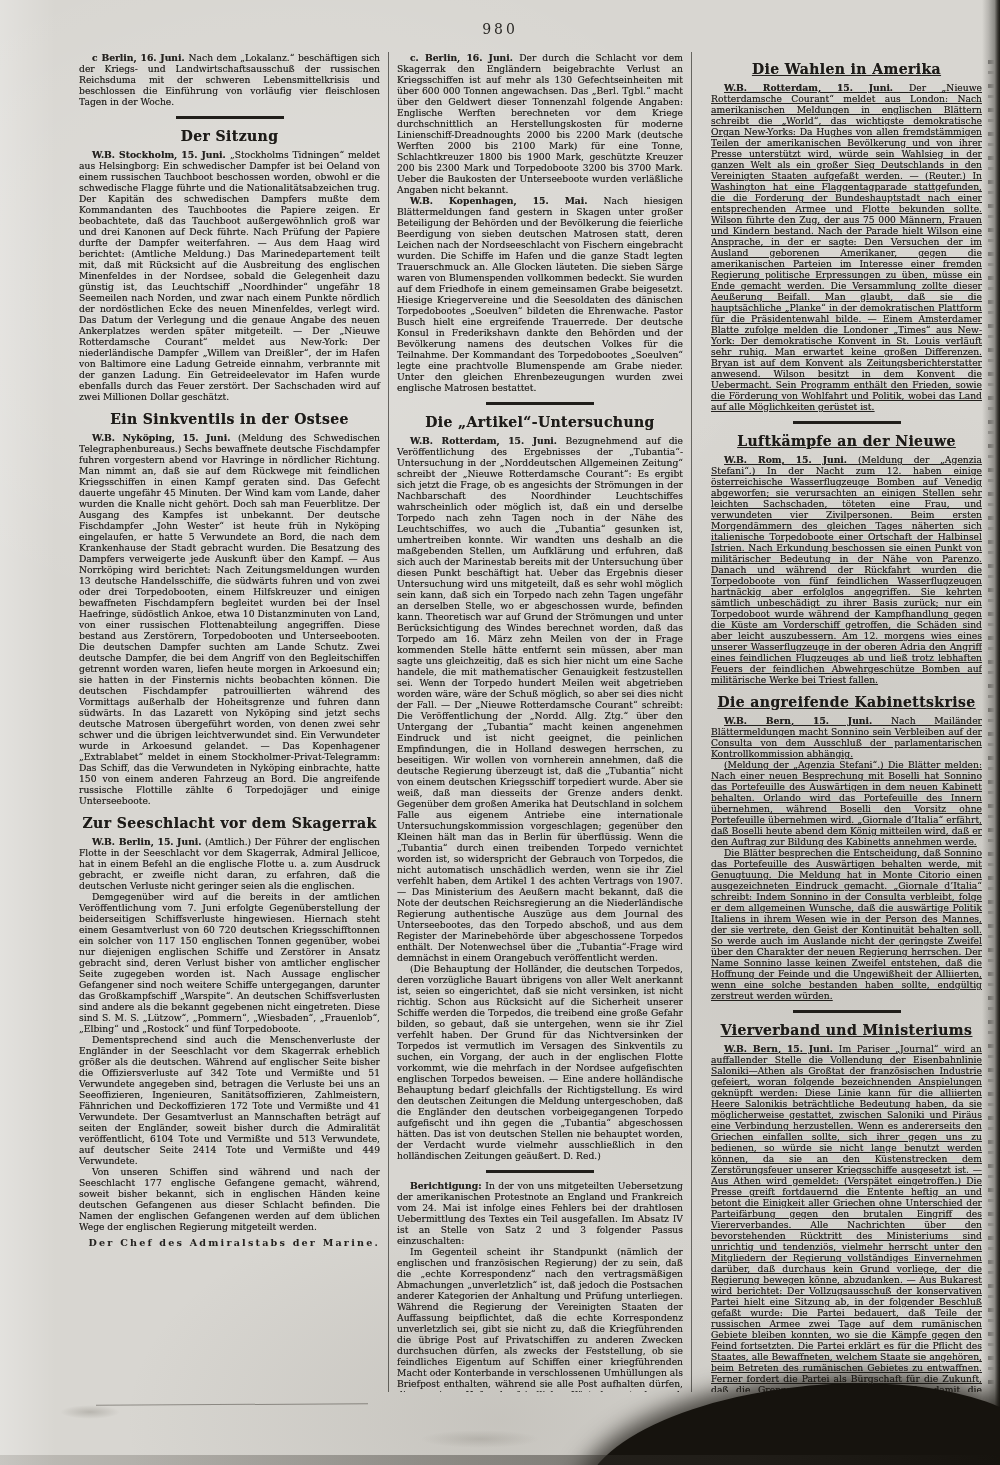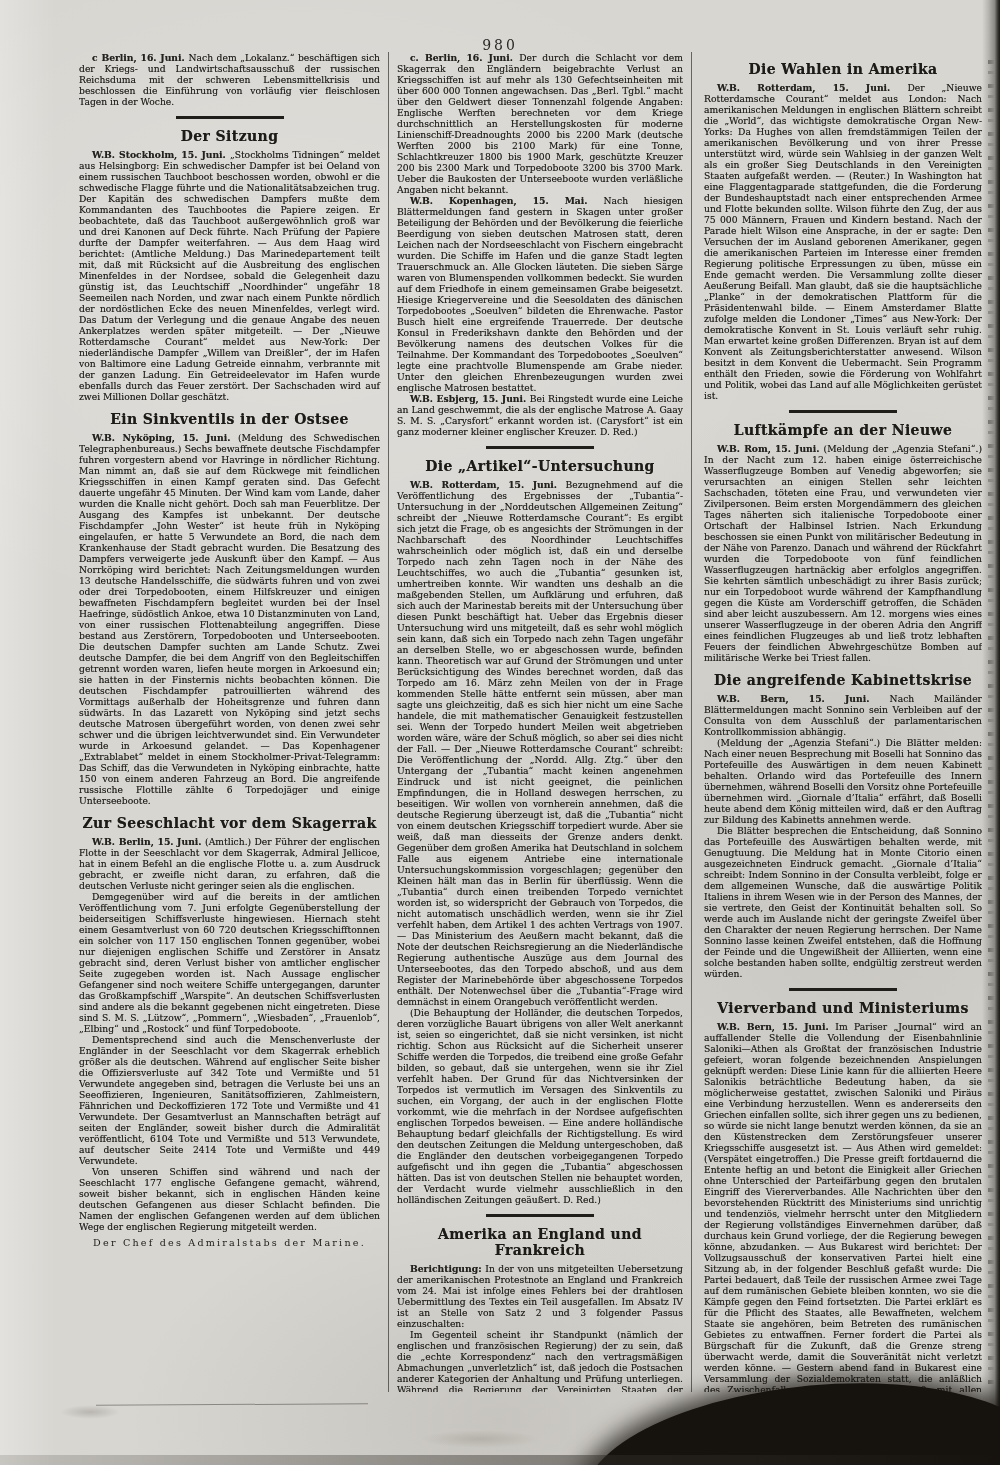--- a/index.html
+++ b/index.html
@@ -7,46 +7,46 @@
     position:relative;width:1000px;height:1465px;overflow:hidden;
     background:
       radial-gradient(ellipse 700px 500px at 30% 20%, rgba(255,255,255,0.20), rgba(255,255,255,0) 70%),
       radial-gradient(ellipse 600px 700px at 85% 60%, rgba(110,105,95,0.14), rgba(0,0,0,0) 70%),
       radial-gradient(ellipse 500px 300px at 50% 97%, rgba(120,115,105,0.18), rgba(0,0,0,0) 75%),
       #d8d6d1;
     font-family:"DejaVu Serif","Liberation Serif",serif;
     color:#23211e;
   }
   .page-number{
-    position:absolute;top:37px;left:380px;width:240px;text-align:center;
+    position:absolute;top:21px;left:380px;width:240px;text-align:center;
     font-size:14px;letter-spacing:3px;color:#2a2825;
   }
   .columns{
     position:absolute;top:52px;left:79px;width:903px;height:1340px;
     display:flex;overflow:hidden;
   }
   .col{overflow:hidden;box-sizing:border-box;}
   .col-1{width:309px;padding-right:8px;}
   .col-2{width:303px;padding:0 8px;}
-  .col-3{width:291px;padding-left:12px;}
+  .col-3{width:291px;padding-left:19px;text-decoration:underline;}
   .col + .col{border-left:1px solid rgba(40,38,34,0.65);}
   .para{
     margin:0;font-size:9.2px;line-height:11px;text-align:justify;
     text-indent:13px;color:#24221f;
     text-shadow:0 0 0.4px rgba(30,28,24,0.55);
   }
   .dateline{font-weight:bold;}
   .headline{
     margin:9px 0 5px 0;text-align:center;font-size:14px;font-weight:bold;
     letter-spacing:0.4px;color:#1d1b18;
     text-shadow:0 0 0.5px rgba(20,18,14,0.6);
   }
   .rule{width:108px;height:3px;background:#201e1a;margin:9px auto 7px auto;}
   .signature{
-    margin:5px 0 4px 0;text-align:center;font-size:9.6px;font-weight:normal;
+    margin:5px 0 4px 0;text-align:right;font-size:9.6px;font-weight:bold;
     letter-spacing:2.2px;text-indent:0;
   }
   
   .spine-shadow{
     position:absolute;top:0;right:0;width:18px;height:1465px;
     background:linear-gradient(to right, rgba(0,0,0,0) 0%, rgba(40,38,34,0.18) 35%, #8b8984 70%, #3a3833 88%, #191713 100%);
   }
   .facing-page-fragments{
     position:absolute;top:60px;right:5px;width:7px;height:1330px;opacity:0.75;
     background:repeating-linear-gradient(to bottom,
@@ -94,27 +94,25 @@
         <h2 class="headline">Zur Seeschlacht vor dem Skagerrak</h2>
         <p class="para"><strong class="dateline">W.B. Berlin, 15. Juni. </strong>(Amtlich.) Der Führer der englischen Flotte in der Seeschlacht vor dem Skagerrak, Admiral Jellicoe, hat in einem Befehl an die englische Flotte u. a. zum Ausdruck gebracht, er zweifle nicht daran, zu erfahren, daß die deutschen Verluste nicht geringer seien als die englischen.</p>
         <p class="para">Demgegenüber wird auf die bereits in der amtlichen Veröffentlichung vom 7. Juni erfolgte Gegenüberstellung der beiderseitigen Schiffsverluste hingewiesen. Hiernach steht einem Gesamtverlust von 60 720 deutschen Kriegsschifftonnen ein solcher von 117 150 englischen Tonnen gegenüber, wobei nur diejenigen englischen Schiffe und Zerstörer in Ansatz gebracht sind, deren Verlust bisher von amtlicher englischer Seite zugegeben worden ist. Nach Aussage englischer Gefangener sind noch weitere Schiffe untergegangen, darunter das Großkampfschiff „Warspite“. An deutschen Schiffsverlusten sind andere als die bekannt gegebenen nicht eingetreten. Diese sind S. M. S. „Lützow“, „Pommern“, „Wiesbaden“, „Frauenlob“, „Elbing“ und „Rostock“ und fünf Torpedoboote.</p>
         <p class="para">Dementsprechend sind auch die Menschenverluste der Engländer in der Seeschlacht vor dem Skagerrak erheblich größer als die deutschen. Während auf englischer Seite bisher die Offiziersverluste auf 342 Tote und Vermißte und 51 Verwundete angegeben sind, betragen die Verluste bei uns an Seeoffizieren, Ingenieuren, Sanitätsoffizieren, Zahlmeistern, Fähnrichen und Deckoffizieren 172 Tote und Vermißte und 41 Verwundete. Der Gesamtverlust an Mannschaften beträgt auf seiten der Engländer, soweit bisher durch die Admiralität veröffentlicht, 6104 Tote und Vermißte und 513 Verwundete, auf deutscher Seite 2414 Tote und Vermißte und 449 Verwundete.</p>
         <p class="para">Von unseren Schiffen sind während und nach der Seeschlacht 177 englische Gefangene gemacht, während, soweit bisher bekannt, sich in englischen Händen keine deutschen Gefangenen aus dieser Schlacht befinden. Die Namen der englischen Gefangenen werden auf dem üblichen Wege der englischen Regierung mitgeteilt werden.</p>
         <p class="signature">Der Chef des Admiralstabs der Marine.</p>
       </div>
     <div class="col col-2">
         <p class="para"><strong class="dateline">c. Berlin, 16. Juni. </strong>Der durch die Schlacht vor dem Skagerrak den Engländern beigebrachte Verlust an Kriegsschiffen ist auf mehr als 130 Gefechtseinheiten mit über 600 000 Tonnen angewachsen. Das „Berl. Tgbl.“ macht über den Geldwert dieser Tonnenzahl folgende Angaben: Englische Werften berechneten vor dem Kriege durchschnittlich an Herstellungskosten für moderne Linienschiff-Dreadnoughts 2000 bis 2200 Mark (deutsche Werften 2000 bis 2100 Mark) für eine Tonne, Schlachtkreuzer 1800 bis 1900 Mark, geschützte Kreuzer 200 bis 2300 Mark und Torpedoboote 3200 bis 3700 Mark. Ueber die Baukosten der Unterseeboote wurden verläßliche Angaben nicht bekannt.</p>
         <p class="para"><strong class="dateline">W.B. Kopenhagen, 15. Mai. </strong>Nach hiesigen Blättermeldungen fand gestern in Skagen unter großer Beteiligung der Behörden und der Bevölkerung die feierliche Beerdigung von sieben deutschen Matrosen statt, deren Leichen nach der Nordseeschlacht von Fischern eingebracht wurden. Die Schiffe im Hafen und die ganze Stadt legten Trauerschmuck an. Alle Glocken läuteten. Die sieben Särge waren von Blumenspenden vollkommen bedeckt. Sie wurden auf dem Friedhofe in einem gemeinsamen Grabe beigesetzt. Hiesige Kriegervereine und die Seesoldaten des dänischen Torpedobootes „Soeulven“ bildeten die Ehrenwache. Pastor Busch hielt eine ergreifende Trauerrede. Der deutsche Konsul in Frederikshavn dankte den Behörden und der Bevölkerung namens des deutschen Volkes für die Teilnahme. Der Kommandant des Torpedobootes „Soeulven“ legte eine prachtvolle Blumenspende am Grabe nieder. Unter den gleichen Ehrenbezeugungen wurden zwei englische Matrosen bestattet.</p>
-        <p class="para"><strong class="dateline">W.B. Esbjerg, 15. Juni. </strong>Bei Ringstedt wurde eine Leiche an Land geschwemmt, die als der englische Matrose A. Gaay S. M. S. „Carysfort“ erkannt worden ist. (Carysfort“ ist ein ganz moderner kleiner englischer Kreuzer. D. Red.)</p>
         <div class="rule"></div>
         <h2 class="headline">Die „Artikel“-Untersuchung</h2>
         <p class="para"><strong class="dateline">W.B. Rotterdam, 15. Juni. </strong>Bezugnehmend auf die Veröffentlichung des Ergebnisses der „Tubantia“-Untersuchung in der „Norddeutschen Allgemeinen Zeitung“ schreibt der „Nieuwe Rotterdamsche Courant“: Es ergibt sich jetzt die Frage, ob es angesichts der Strömungen in der Nachbarschaft des Noordhinder Leuchtschiffes wahrscheinlich oder möglich ist, daß ein und derselbe Torpedo nach zehn Tagen noch in der Nähe des Leuchtschiffes, wo auch die „Tubantia“ gesunken ist, umhertreiben konnte. Wir wandten uns deshalb an die maßgebenden Stellen, um Aufklärung und erfuhren, daß sich auch der Marinestab bereits mit der Untersuchung über diesen Punkt beschäftigt hat. Ueber das Ergebnis dieser Untersuchung wird uns mitgeteilt, daß es sehr wohl möglich sein kann, daß sich ein Torpedo nach zehn Tagen ungefähr an derselben Stelle, wo er abgeschossen wurde, befinden kann. Theoretisch war auf Grund der Strömungen und unter Berücksichtigung des Windes berechnet worden, daß das Torpedo am 16. März zehn Meilen von der in Frage kommenden Stelle hätte entfernt sein müssen, aber man sagte uns gleichzeitig, daß es sich hier nicht um eine Sache handele, die mit mathematischer Genauigkeit festzustellen sei. Wenn der Torpedo hundert Meilen weit abgetrieben worden wäre, wäre der Schuß möglich, so aber sei dies nicht der Fall. — Der „Nieuwe Rotterdamsche Courant“ schreibt: Die Veröffentlichung der „Nordd. Allg. Ztg.“ über den Untergang der „Tubantia“ macht keinen angenehmen Eindruck und ist nicht geeignet, die peinlichen Empfindungen, die in Holland deswegen herrschen, zu beseitigen. Wir wollen von vornherein annehmen, daß die deutsche Regierung überzeugt ist, daß die „Tubantia“ nicht von einem deutschen Kriegsschiff torpediert wurde. Aber sie weiß, daß man diesseits der Grenze anders denkt. Gegenüber dem großen Amerika hat Deutschland in solchem Falle aus eigenem Antriebe eine internationale Untersuchungskommission vorgeschlagen; gegenüber den Kleinen hält man das in Berlin für überflüssig. Wenn die „Tubantia“ durch einen treibenden Torpedo vernichtet worden ist, so widerspricht der Gebrauch von Torpedos, die nicht automatisch unschädlich werden, wenn sie ihr Ziel verfehlt haben, dem Artikel 1 des achten Vertrags von 1907. — Das Ministerium des Aeußern macht bekannt, daß die Note der deutschen Reichsregierung an die Niederländische Regierung authentische Auszüge aus dem Journal des Unterseebootes, das den Torpedo abschoß, und aus dem Register der Marinebehörde über abgeschossene Torpedos enthält. Der Notenwechsel über die „Tubantia“-Frage wird demnächst in einem Orangebuch veröffentlicht werden.</p>
         <p class="para">(Die Behauptung der Holländer, die deutschen Torpedos, deren vorzügliche Bauart übrigens von aller Welt anerkannt ist, seien so eingerichtet, daß sie nicht versinken, ist nicht richtig. Schon aus Rücksicht auf die Sicherheit unserer Schiffe werden die Torpedos, die treibend eine große Gefahr bilden, so gebaut, daß sie untergehen, wenn sie ihr Ziel verfehlt haben. Der Grund für das Nichtversinken der Torpedos ist vermutlich im Versagen des Sinkventils zu suchen, ein Vorgang, der auch in der englischen Flotte vorkommt, wie die mehrfach in der Nordsee aufgefischten englischen Torpedos beweisen. — Eine andere holländische Behauptung bedarf gleichfalls der Richtigstellung. Es wird den deutschen Zeitungen die Meldung untergeschoben, daß die Engländer den deutschen vorbeigegangenen Torpedo aufgefischt und ihn gegen die „Tubantia“ abgeschossen hätten. Das ist von deutschen Stellen nie behauptet worden, der Verdacht wurde vielmehr ausschließlich in den holländischen Zeitungen geäußert. D. Red.)</p>
         <div class="rule"></div>
-        <h2 class="headline">Amerika an England und Frankreich</h2>
         <p class="para"><strong class="dateline">Berichtigung: </strong>In der von uns mitgeteilten Uebersetzung der amerikanischen Protestnote an England und Frankreich vom 24. Mai ist infolge eines Fehlers bei der drahtlosen Uebermittlung des Textes ein Teil ausgefallen. Im Absatz IV ist an Stelle von Satz 2 und 3 folgender Passus einzuschalten:</p>
         <p class="para">Im Gegenteil scheint ihr Standpunkt (nämlich der englischen und französischen Regierung) der zu sein, daß die „echte Korrespondenz“ nach den vertragsmäßigen Abmachungen „unverletzlich“ ist, daß jedoch die Postsachen anderer Kategorien der Anhaltung und Prüfung unterliegen. Während die Regierung der Vereinigten Staaten der Auffassung beipflichtet, daß die echte Korrespondenz unverletzlich sei, gibt sie nicht zu, daß die Kriegführenden die übrige Post auf Privatschiffen zu anderen Zwecken durchsuchen dürfen, als zwecks der Feststellung, ob sie feindliches Eigentum auf Schiffen einer kriegführenden Macht oder Konterbande in verschlossenen Umhüllungen als Briefpost enthalten, während sie alle Post aufhalten dürfen, die aus einem Hafen der feindlichen Küste kommt oder nach solchen geht, sofern diese Häfen effektiv blockiert sind. Die Regierungen der Vereinigten Staaten von Großbritannien und Frankreich scheinen über das Prinzip wesentlich einig zu sein. Die Methoden, wie dieses Prinzip angewandt wird, bilden die Hauptursache der Meinungsverschiedenheit. Obwohl die verbündeten Regierungen die Zusicherung gegeben haben, daß die echte Korrespondenz unverletzlich ist, daß sie getreu ihren Verpflichtungen davon absehen, solche Korrespondenz auf hoher See anzuhalten und zu beschlagnahmen, fahren sie fort, die neutralen Regierungen dieser Zusicherungen zu berauben, indem sie die Post auf Schiffen im Hafen statt auf hoher See anhalten und beschlagnahmen. Sie zwingen usw.</p>
       </div>
     <div class="col col-3">
         <h2 class="headline">Die Wahlen in Amerika</h2>
         <p class="para"><strong class="dateline">W.B. Rotterdam, 15. Juni. </strong>Der „Nieuwe Rotterdamsche Courant“ meldet aus London: Nach amerikanischen Meldungen in englischen Blättern schreibt die „World“, das wichtigste demokratische Organ New-Yorks: Da Hughes von allen fremdstämmigen Teilen der amerikanischen Bevölkerung und von ihrer Presse unterstützt wird, würde sein Wahlsieg in der ganzen Welt als ein großer Sieg Deutschlands in den Vereinigten Staaten aufgefaßt werden. — (Reuter.) In Washington hat eine Flaggentagparade stattgefunden, die die Forderung der Bundeshauptstadt nach einer entsprechenden Armee und Flotte bekunden sollte. Wilson führte den Zug, der aus 75 000 Männern, Frauen und Kindern bestand. Nach der Parade hielt Wilson eine Ansprache, in der er sagte: Den Versuchen der im Ausland geborenen Amerikaner, gegen die amerikanischen Parteien im Interesse einer fremden Regierung politische Erpressungen zu üben, müsse ein Ende gemacht werden. Die Versammlung zollte dieser Aeußerung Beifall. Man glaubt, daß sie die hauptsächliche „Planke“ in der demokratischen Plattform für die Präsidentenwahl bilde. — Einem Amsterdamer Blatte zufolge melden die Londoner „Times“ aus New-York: Der demokratische Konvent in St. Louis verläuft sehr ruhig. Man erwartet keine großen Differenzen. Bryan ist auf dem Konvent als Zeitungsberichterstatter anwesend. Wilson besitzt in dem Konvent die Uebermacht. Sein Programm enthält den Frieden, sowie die Förderung von Wohlfahrt und Politik, wobei das Land auf alle Möglichkeiten gerüstet ist.</p>
         <div class="rule"></div>
         <h2 class="headline">Luftkämpfe an der Nieuwe</h2>
         <p class="para"><strong class="dateline">W.B. Rom, 15. Juni. </strong>(Meldung der „Agenzia Stefani“.) In der Nacht zum 12. haben einige österreichische Wasserflugzeuge Bomben auf Venedig abgeworfen; sie verursachten an einigen Stellen sehr leichten Sachschaden, töteten eine Frau, und verwundeten vier Zivilpersonen. Beim ersten Morgendämmern des gleichen Tages näherten sich italienische Torpedoboote einer Ortschaft der Halbinsel Istrien. Nach Erkundung beschossen sie einen Punkt von militärischer Bedeutung in der Nähe von Parenzo. Danach und während der Rückfahrt wurden die Torpedoboote von fünf feindlichen Wasserflugzeugen hartnäckig aber erfolglos angegriffen. Sie kehrten sämtlich unbeschädigt zu ihrer Basis zurück; nur ein Torpedoboot wurde während der Kampfhandlung gegen die Küste am Vorderschiff getroffen, die Schäden sind aber leicht auszubessern. Am 12. morgens wies eines unserer Wasserflugzeuge in der oberen Adria den Angriff eines feindlichen Flugzeuges ab und ließ trotz lebhaften Feuers der feindlichen Abwehrgeschütze Bomben auf militärische Werke bei Triest fallen.</p>
         <h2 class="headline">Die angreifende Kabinettskrise</h2>

